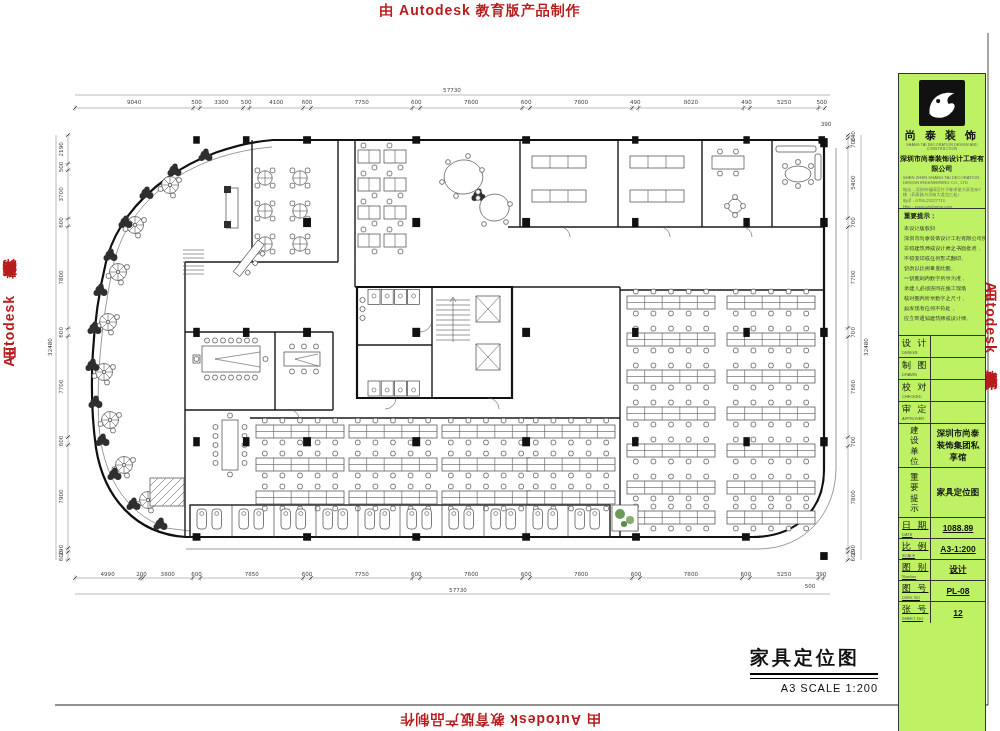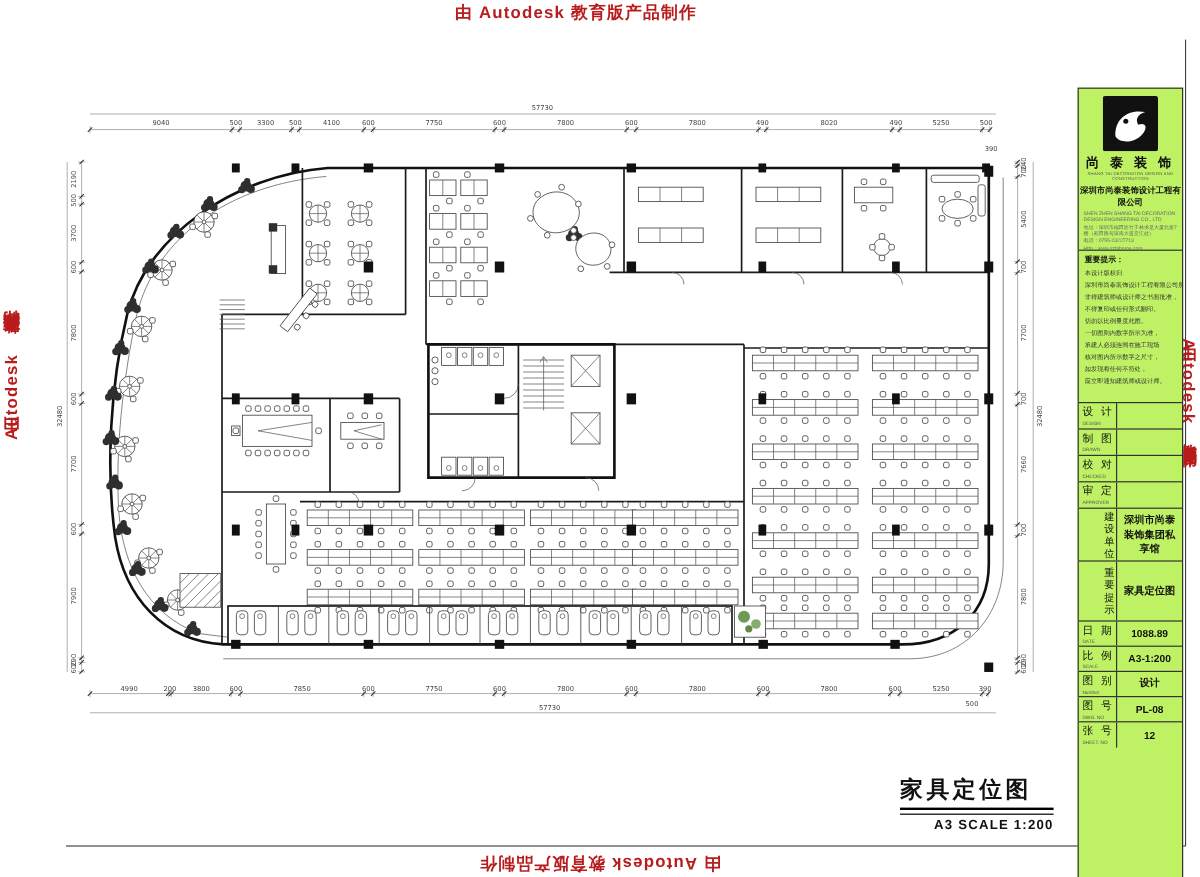--- a/index.html
+++ b/index.html
@@ -35,32 +35,32 @@
   .tb-notice{height:127px;padding:3px 5px;}
   .tb-notice-title{font-size:6.5px;font-weight:bold;margin-bottom:2px;}
   .notice-line{font-size:5.2px;color:#333;line-height:10px;white-space:nowrap;}
   .tb-stamp{height:78px;font-size:9.5px;padding:5px 0 0 7px;letter-spacing:2px;}
   .tb-row{display:flex;box-sizing:border-box;border-bottom:1px solid #333;}
   .tb-sign .tb-row{height:22px;gap:36px;}
   .tb-cell-l{width:32px;border-right:1px solid #333;box-sizing:border-box;padding:1px 0 0 3px;}
   .tb-cell-l .zh{font-size:9px;letter-spacing:2px;}
   .tb-cell-l .en{font-size:4px;color:#555;}
   .tb-cell-v{flex:1;display:flex;align-items:center;justify-content:center;font-size:8.5px;font-weight:bold;text-align:center;}
-  .tb-vlabel{width:32px;border-right:1px solid #333;box-sizing:border-box;display:flex;align-items:center;justify-content:flex-end;}
+  .tb-vlabel{width:32px;border-right:1px solid #333;box-sizing:border-box;display:flex;align-items:center;justify-content:center;}
   .tb-vlabel span{display:block;width:11px;font-size:8.5px;line-height:10.5px;word-break:break-all;text-align:center;}
   .h44{height:44px;} .h48{height:48px;} .h50{height:50px;}
   .tb-info .tb-cell-v{font-size:8.5px;padding:0 2px;}
-  .tb-meta .tb-row{height:21px;}
+  .tb-meta .tb-row{height:21px;text-decoration:underline;}
   .tb-meta .tb-row:last-child{border-bottom:none;}
 
   
   #footer-title{position:absolute;left:750px;top:645px;width:128px;}
   .ft-text{font-size:19px;font-weight:bold;letter-spacing:3px;white-space:nowrap;}
   .ft-rule{margin-top:2px;border-top:2px solid #000;border-bottom:1px solid #000;height:2.5px;}
-  .ft-sub{margin-top:3px;text-align:right;font-size:11px;font-weight:bold;letter-spacing:1px;white-space:nowrap;}
+  .ft-sub{margin-top:3px;text-align:right;font-size:11px;font-weight:normal;letter-spacing:1px;white-space:nowrap;}
 </style>
 </head>
 <body>
 
 <svg id="plan" width="1000" height="731" viewBox="0 0 1000 731">
   <defs>
     <g id="chair">
         <rect x="-2.3" y="-2.3" width="4.6" height="4.6" rx="1.4" class="f"></rect>
       </g>
     <g id="bench5">

